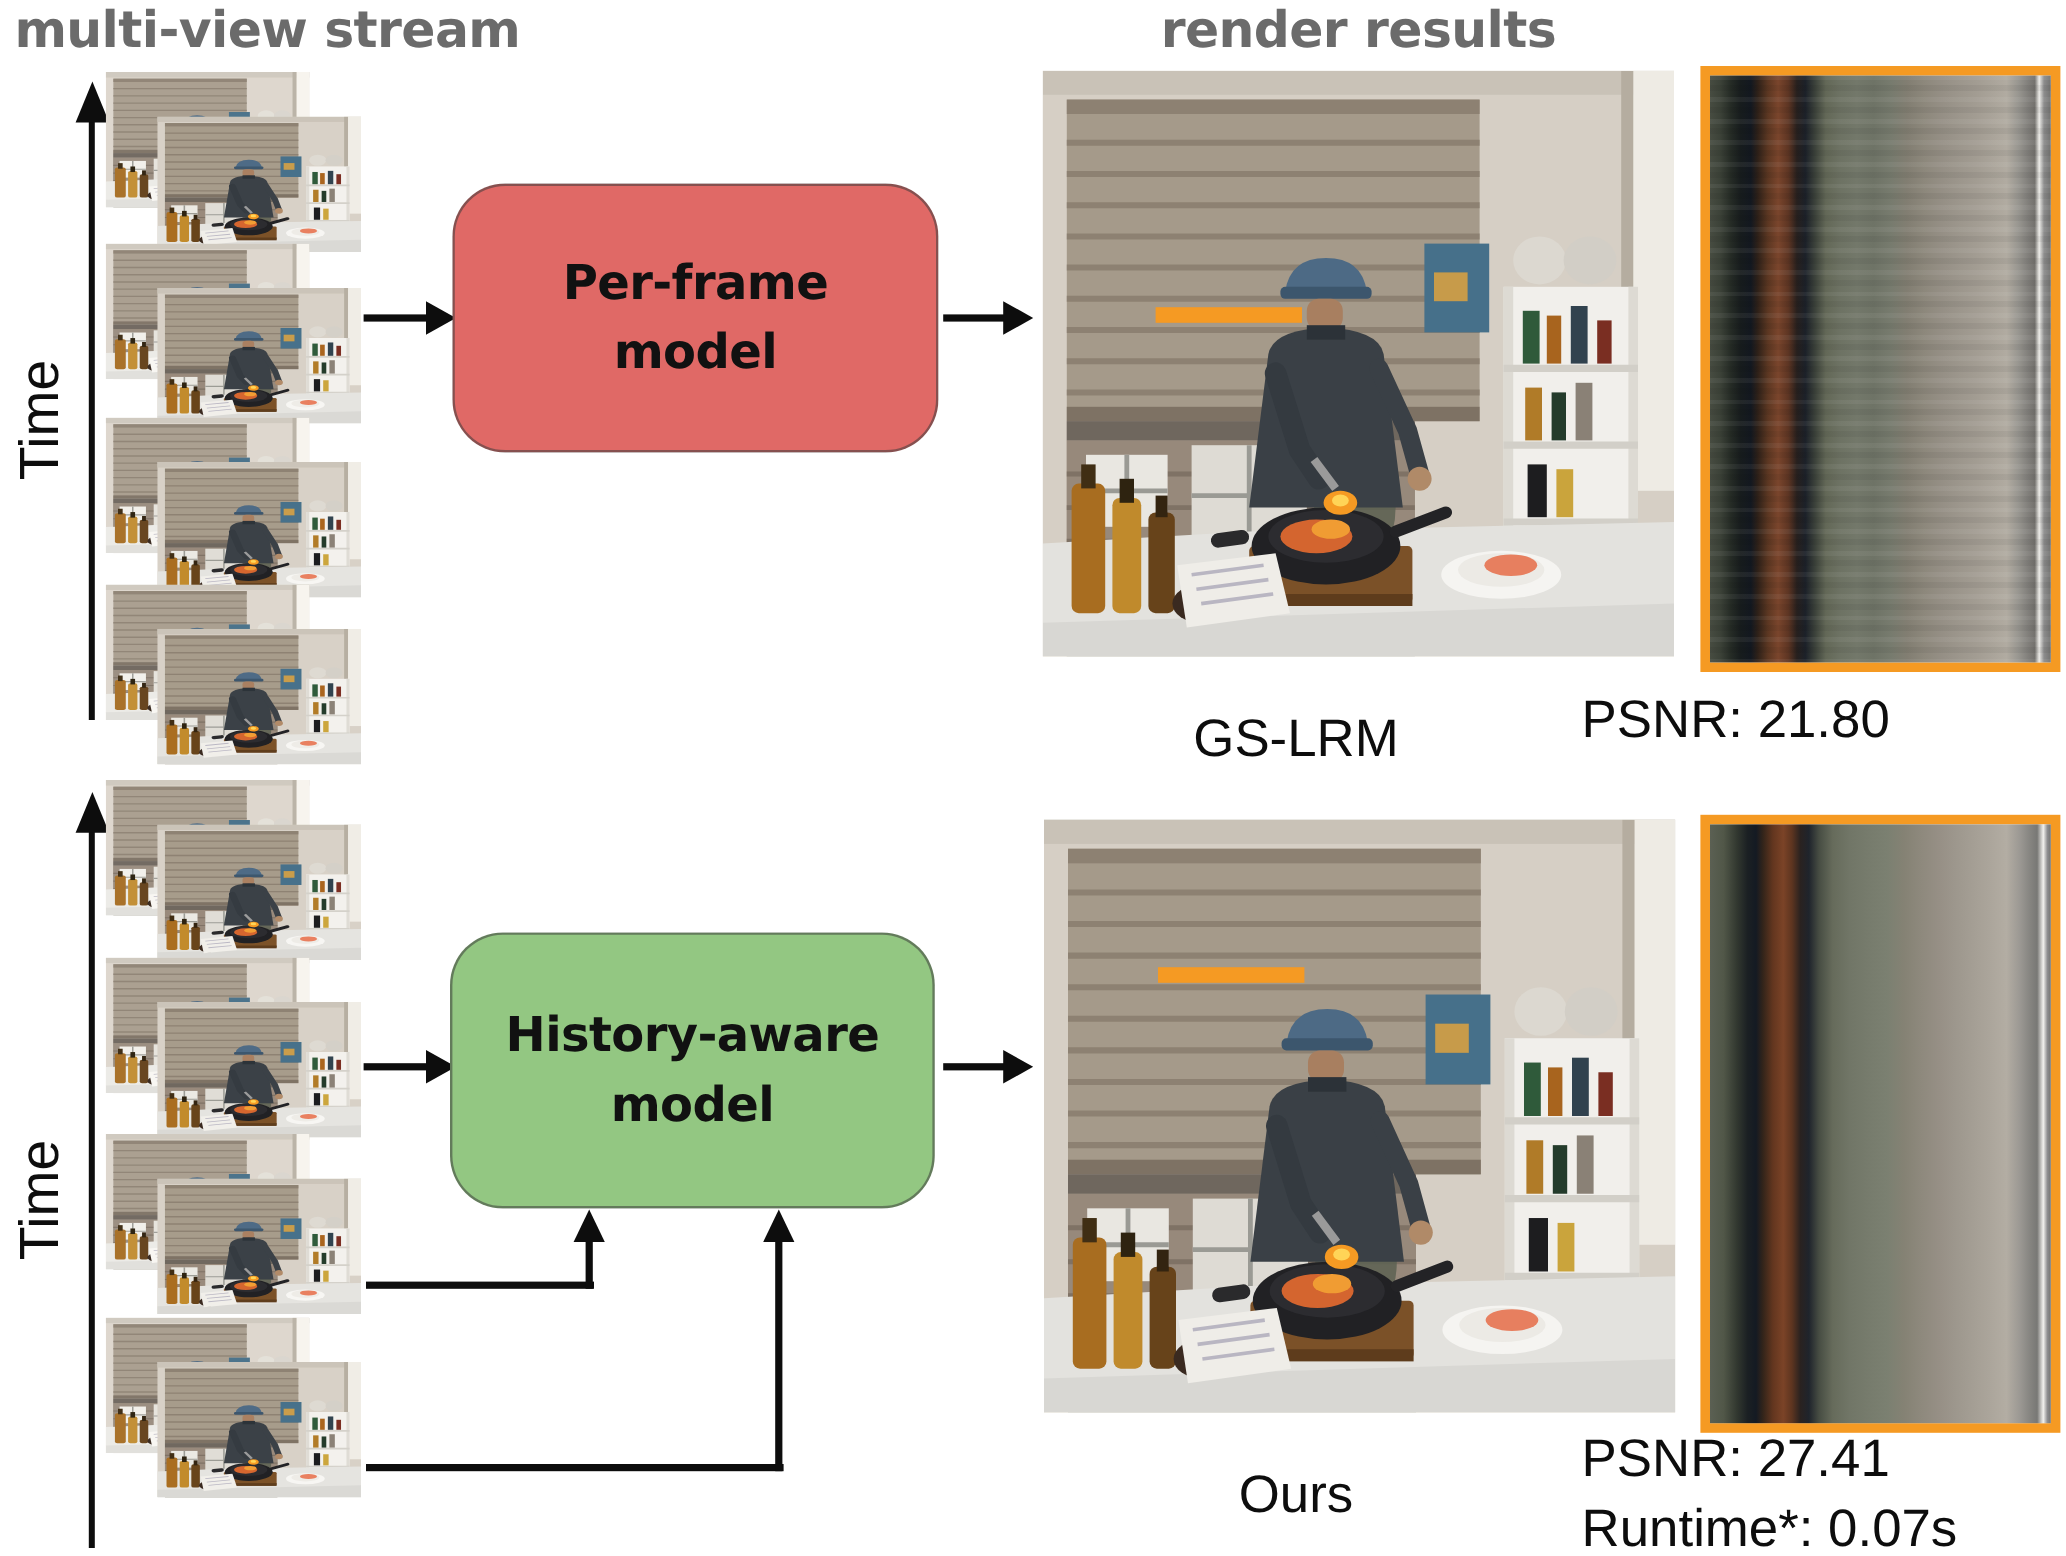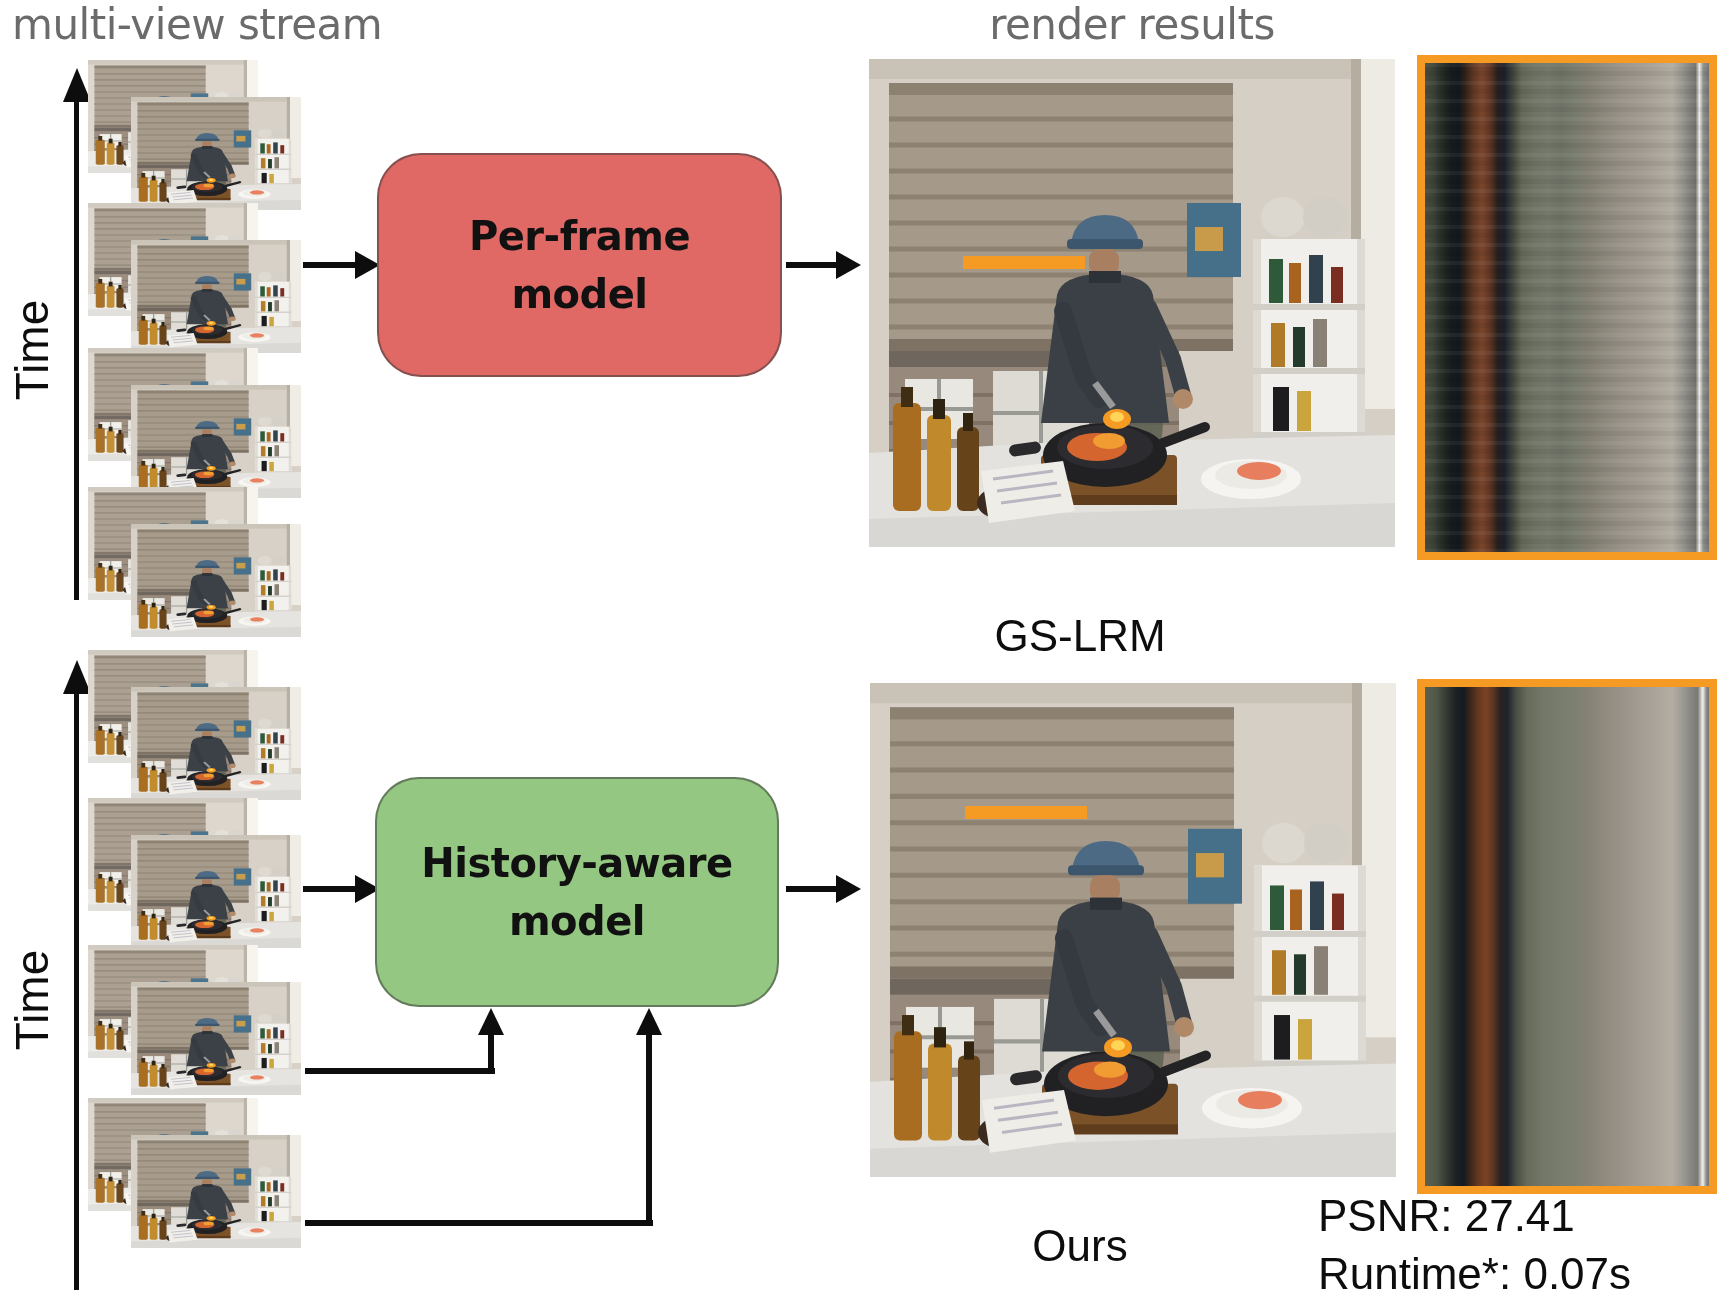--- a/index.html
+++ b/index.html
@@ -2,21 +2,21 @@
 <html style="--per-frame-box: #e06966; --history-box: #93c782; --accent-orange: #f59a23; --header-gray: #6b6b6b;"><head>
 <meta charset="utf-8">
 <style>
   html,body{margin:0;padding:0;background:#ffffff;}
   .canvas{
     position:relative;width:1722px;height:1297px;background:#fff;overflow:hidden;
     font-family:"DejaVu Sans",sans-serif;
   }
   
   .col-header{
-    position:absolute;font-weight:normal;font-size:42px;line-height:1.1;
+    position:absolute;font-weight:bold;font-size:42px;line-height:1.1;
     color:var(--header-gray,#6b6b6b);letter-spacing:-0.5px;white-space:nowrap;
   }
   .hdr-left{left:12px;top:2px;}
   .hdr-render{left:869px;top:2px;width:526px;text-align:center;}
   .hdr-slice{left:1417px;top:2px;width:300px;text-align:center;}
   
   .axis-line{position:absolute;width:5px;background:#0d0d0d;}
   .axis-head{position:absolute;width:0;height:0;
     border-left:14px solid transparent;border-right:14px solid transparent;
     border-bottom:34px solid #0d0d0d;}
@@ -85,21 +85,21 @@
         #7b8071 52%, #858274 57%, #8e897d 62%, #968f85 67%, #9d978d 72%,
         #a49e94 77%, #aba59b 82%, #b3ada3 87%, #9b9893 91%, #858480 94%,
         #787875 96%, #f2f1ee 97.8%, #8e8e90 99%, #747472 100%);
   }
   
   .metric{
     position:absolute;font-family:"Liberation Sans",sans-serif;
     font-size:44px;color:#0d0d0d;white-space:nowrap;line-height:1.1;
   }
   .result-name{left:900px;width:360px;text-align:center;}
-  .name-1{top:612px;}
+  .name-1{top:592px;}
   .name-2{top:1222px;}
   .psnr-1{left:1318px;top:576px;}
   .run-1{left:1318px;top:634px;}
   .psnr-2{left:1318px;top:1192px;}
   .run-2{left:1318px;top:1250px;}
 </style>
 </head>
 <body>
 
 <svg width="0" height="0" style="position:absolute" aria-hidden="true">
@@ -247,20 +247,21 @@
         <use href="#kitchen"></use>
       </svg>
   </div>
   <div class="scanline scan-1"></div>
 
   <div class="slice slice-1">
     <div class="slice-fill fill-gslrm"></div>
   </div>
 
   <div class="metric result-name name-1">GS-LRM</div>
+  <div class="metric psnr-1">PSNR: 21.80</div>
 
   <div class="axis-line" style="left:74px;top:692px;height:598px;"></div>
   <div class="axis-head" style="left:63px;top:660px;"></div>
   <div class="time-label" style="left:-48px;top:975px;">Time</div>
 
   <div class="pair" style="left:88px;top:650px;">
     <svg class="ph back" viewBox="0 0 263 244" preserveAspectRatio="none">
         <use href="#kitchen"></use>
       </svg>
     <svg class="ph front" viewBox="0 0 263 244" preserveAspectRatio="none">

